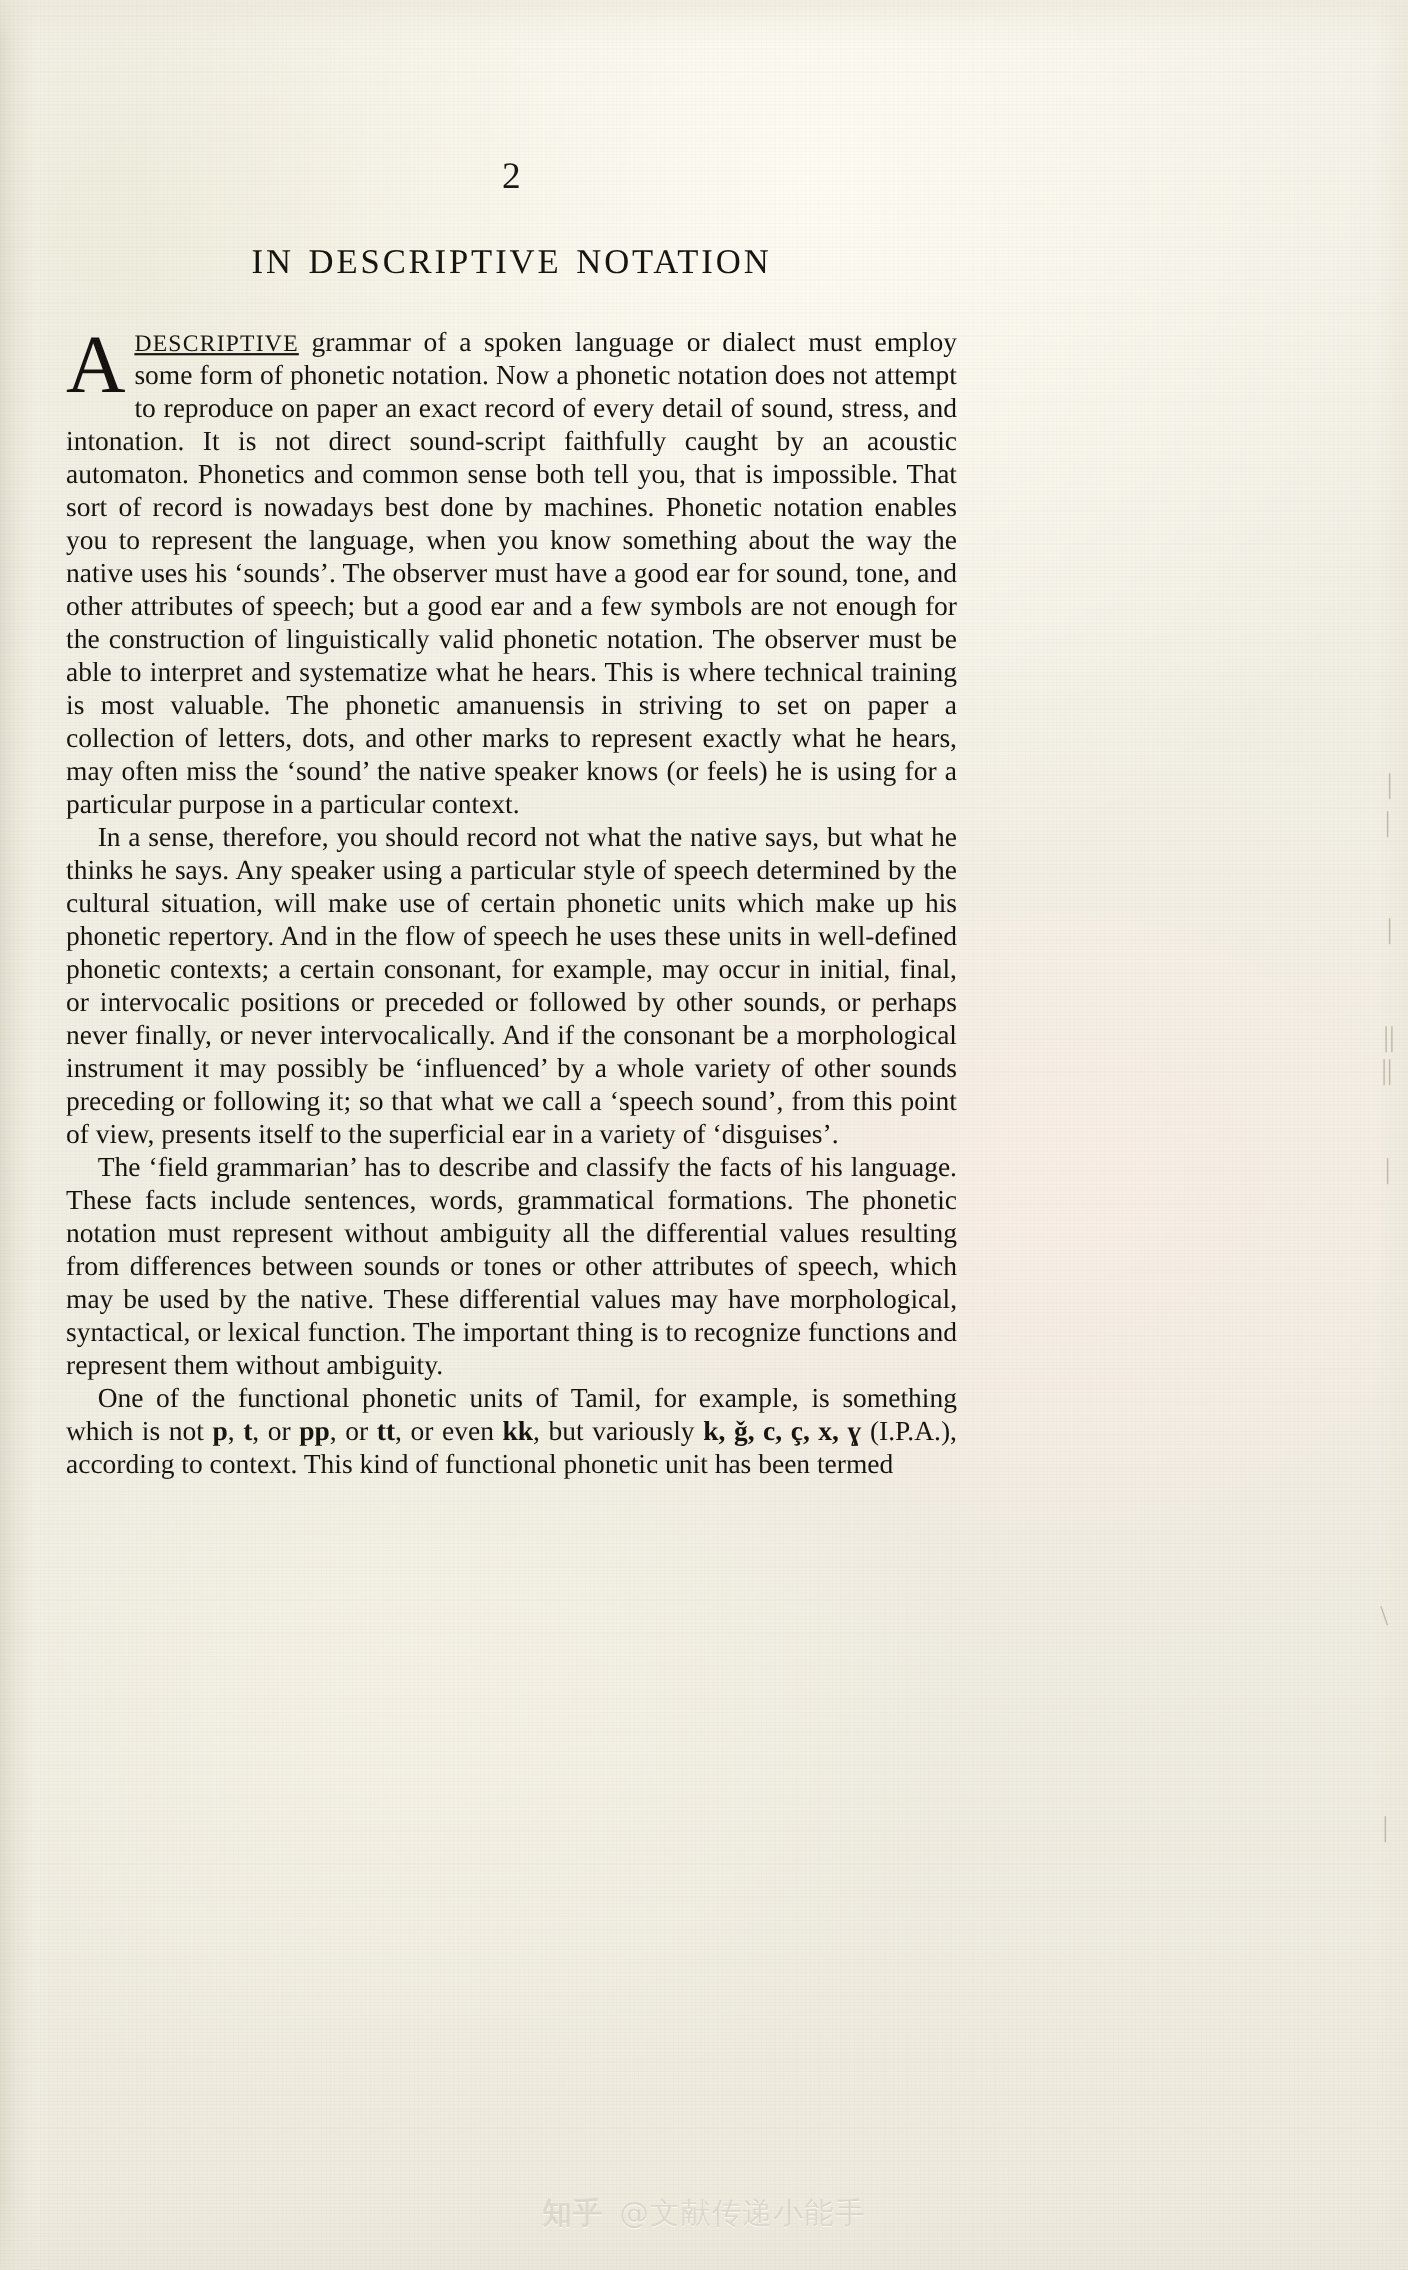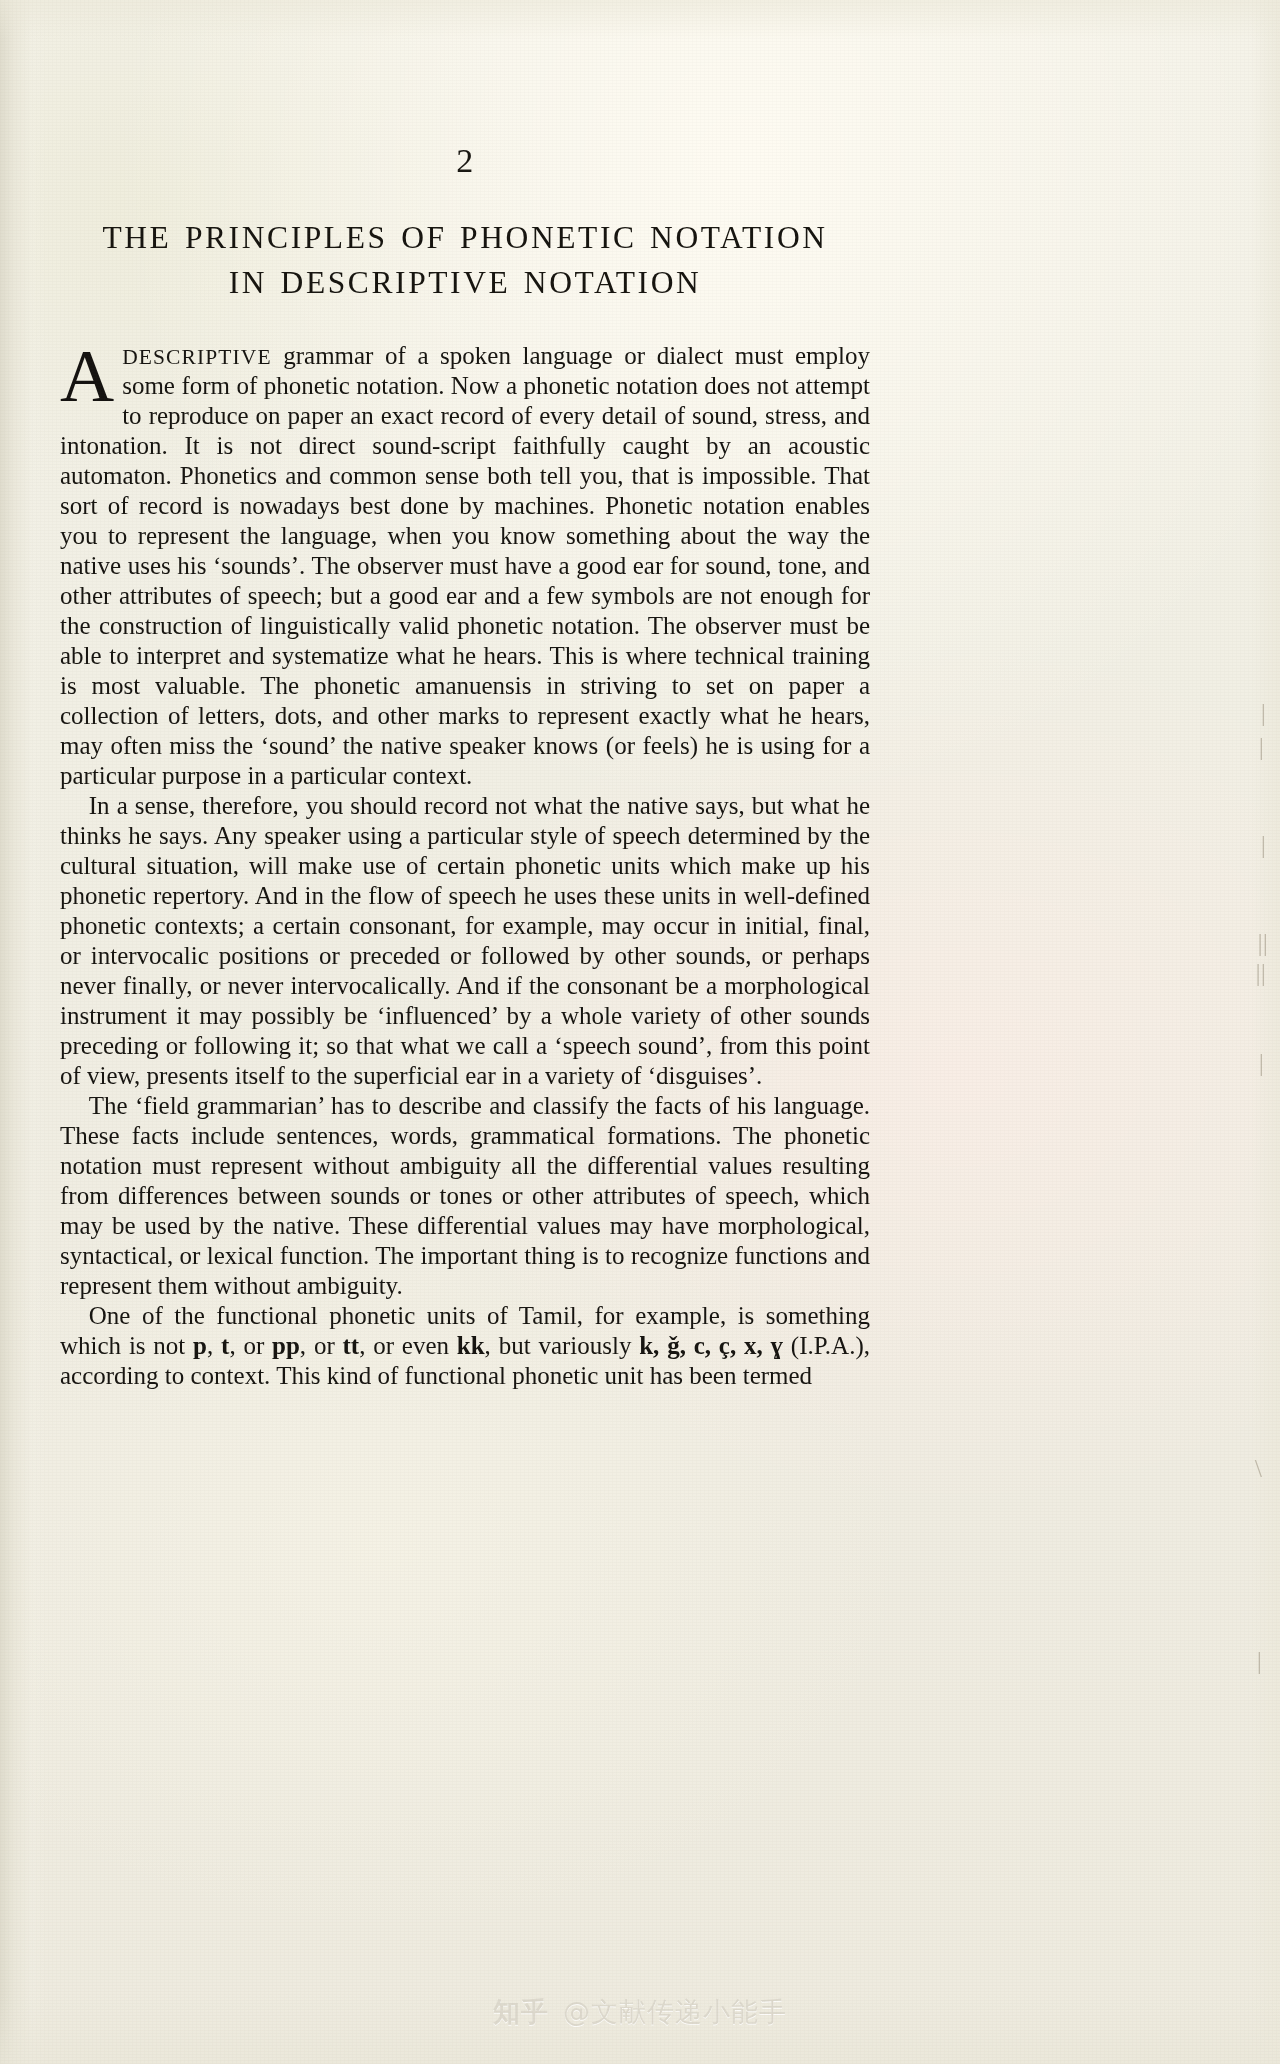--- a/index.html
+++ b/index.html
@@ -121,20 +121,21 @@
     padding: 4px 8px 0 0;
     margin-top: 2px;
     font-family: "Liberation Serif", "DejaVu Serif", serif;
     color: #141210;
   }
 
   .smallcaps {
     font-variant: small-caps;
     letter-spacing: 1.1px;
     font-size: 0.86em;
+    text-decoration: underline;
   }
 
   .ipa { font-weight: 700; }
 
   
   .margin-mark {
     position: absolute;
     color: #b9b2a2;
     font-size: 26px;
     line-height: 1;
@@ -178,21 +179,20 @@
   <div class="gutter-shadow"></div>
   <div class="edge-right"></div>
   <div class="edge-top"></div>
   <div class="edge-bottom"></div>
 
   <div class="content">
 
     <div class="chapter-number">2</div>
 
     <h1 class="chapter-title">
-      <span class="t-line">THE PRINCIPLES OF PHONETIC NOTATION</span>
       <span class="t-line">IN DESCRIPTIVE NOTATION</span>
     </h1>
 
     <div class="body">
 
       <p class="para first">
         <span class="dropcap">A</span><span class="smallcaps">DESCRIPTIVE</span><span> grammar of a spoken language or dialect must employ some form of phonetic notation. Now a phonetic notation does not attempt to reproduce on paper an exact record of every detail of sound, stress, and intonation. It is not direct sound-script faithfully caught by an acoustic automaton. Phonetics and common sense both tell you, that is impossible. That sort of record is nowadays best done by machines. Phonetic notation enables you to represent the language, when you know something about the way the native uses his ‘sounds’. The observer must have a good ear for sound, tone, and other attributes of speech; but a good ear and a few symbols are not enough for the construction of linguistically valid phonetic notation. The observer must be able to interpret and systematize what he hears. This is where technical training is most valuable. The phonetic amanuensis in striving to set on paper a collection of letters, dots, and other marks to represent exactly what he hears, may often miss the ‘sound’ the native speaker knows (or feels) he is using for a particular purpose in a particular context.</span>
       </p>
 
       <p class="para">In a sense, therefore, you should record not what the native says, but what he thinks he says. Any speaker using a particular style of speech determined by the cultural situation, will make use of certain phonetic units which make up his phonetic repertory. And in the flow of speech he uses these units in well-defined phonetic contexts; a certain consonant, for example, may occur in initial, final, or intervocalic positions or preceded or followed by other sounds, or perhaps never finally, or never intervocalically. And if the consonant be a morphological instrument it may possibly be ‘influenced’ by a whole variety of other sounds preceding or following it; so that what we call a ‘speech sound’, from this point of view, presents itself to the superficial ear in a variety of ‘disguises’.</p>

